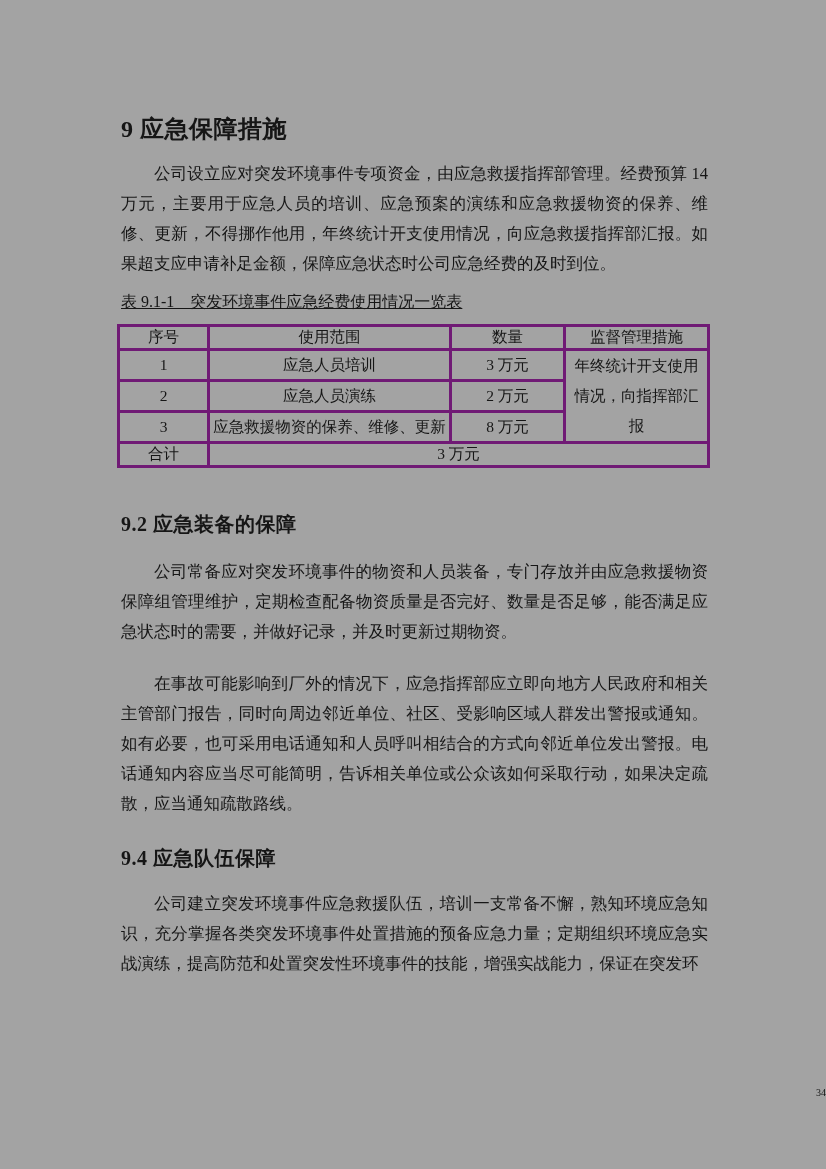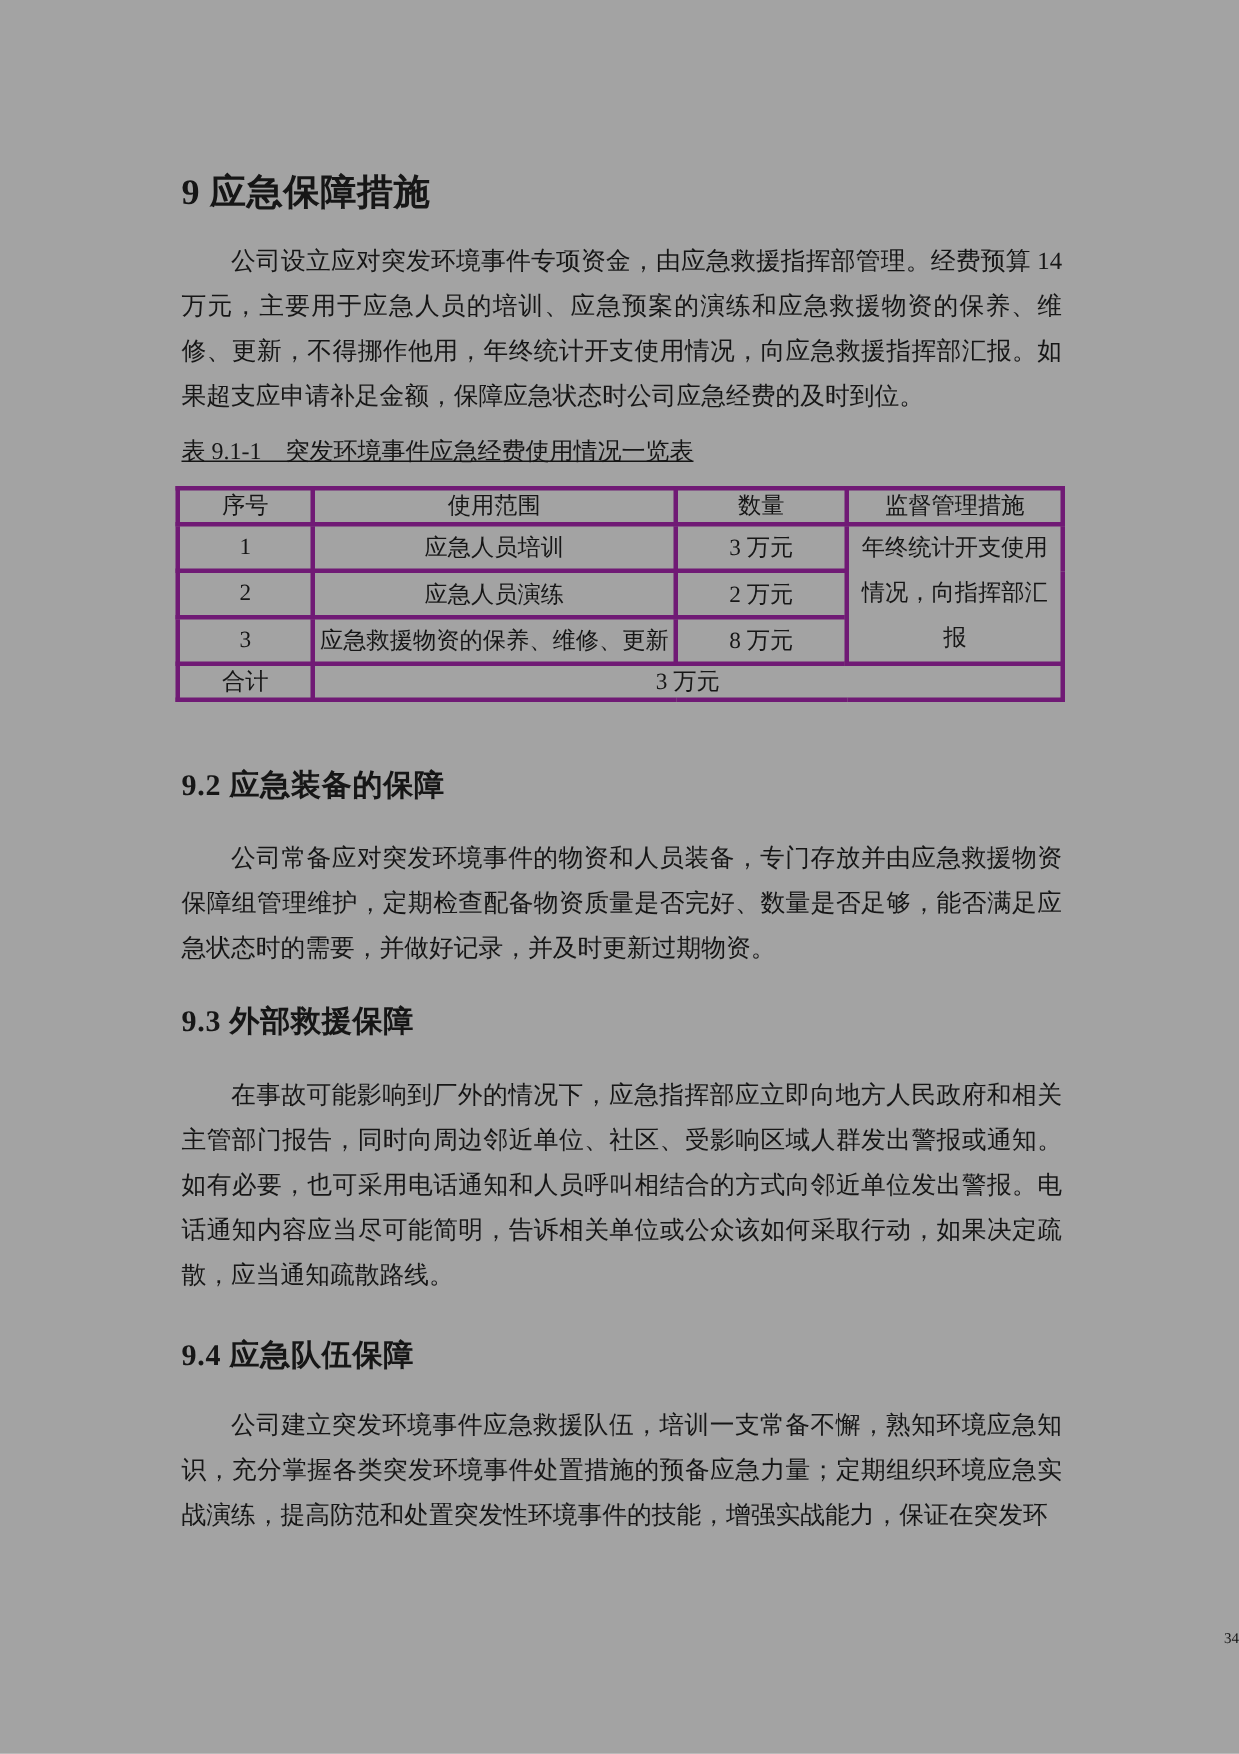--- a/index.html
+++ b/index.html
@@ -127,21 +127,20 @@
         <tr>
           <td>合计</td>
           <td colspan="3">3 万元</td>
         </tr>
       </tbody>
     </table>
 
     <h2 class="h2 h2-92">9.2 应急装备的保障</h2>
     <p class="para p-92">公司常备应对突发环境事件的物资和人员装备，专门存放并由应急救援物资保障组管理维护，定期检查配备物资质量是否完好、数量是否足够，能否满足应急状态时的需要，并做好记录，并及时更新过期物资。</p>
 
-    <h2 class="h2 h2-93">9.3 外部救援保障</h2>
     <p class="para p-93">在事故可能影响到厂外的情况下，应急指挥部应立即向地方人民政府和相关主管部门报告，同时向周边邻近单位、社区、受影响区域人群发出警报或通知。如有必要，也可采用电话通知和人员呼叫相结合的方式向邻近单位发出警报。电话通知内容应当尽可能简明，告诉相关单位或公众该如何采取行动，如果决定疏散，应当通知疏散路线。</p>
 
     <h2 class="h2 h2-94">9.4 应急队伍保障</h2>
     <p class="para p-94">公司建立突发环境事件应急救援队伍，培训一支常备不懈，熟知环境应急知识，充分掌握各类突发环境事件处置措施的预备应急力量；定期组织环境应急实战演练，提高防范和处置突发性环境事件的技能，增强实战能力，保证在突发环</p>
 
   </div>
 
   <div class="page-number">34</div>
 </div>
 

